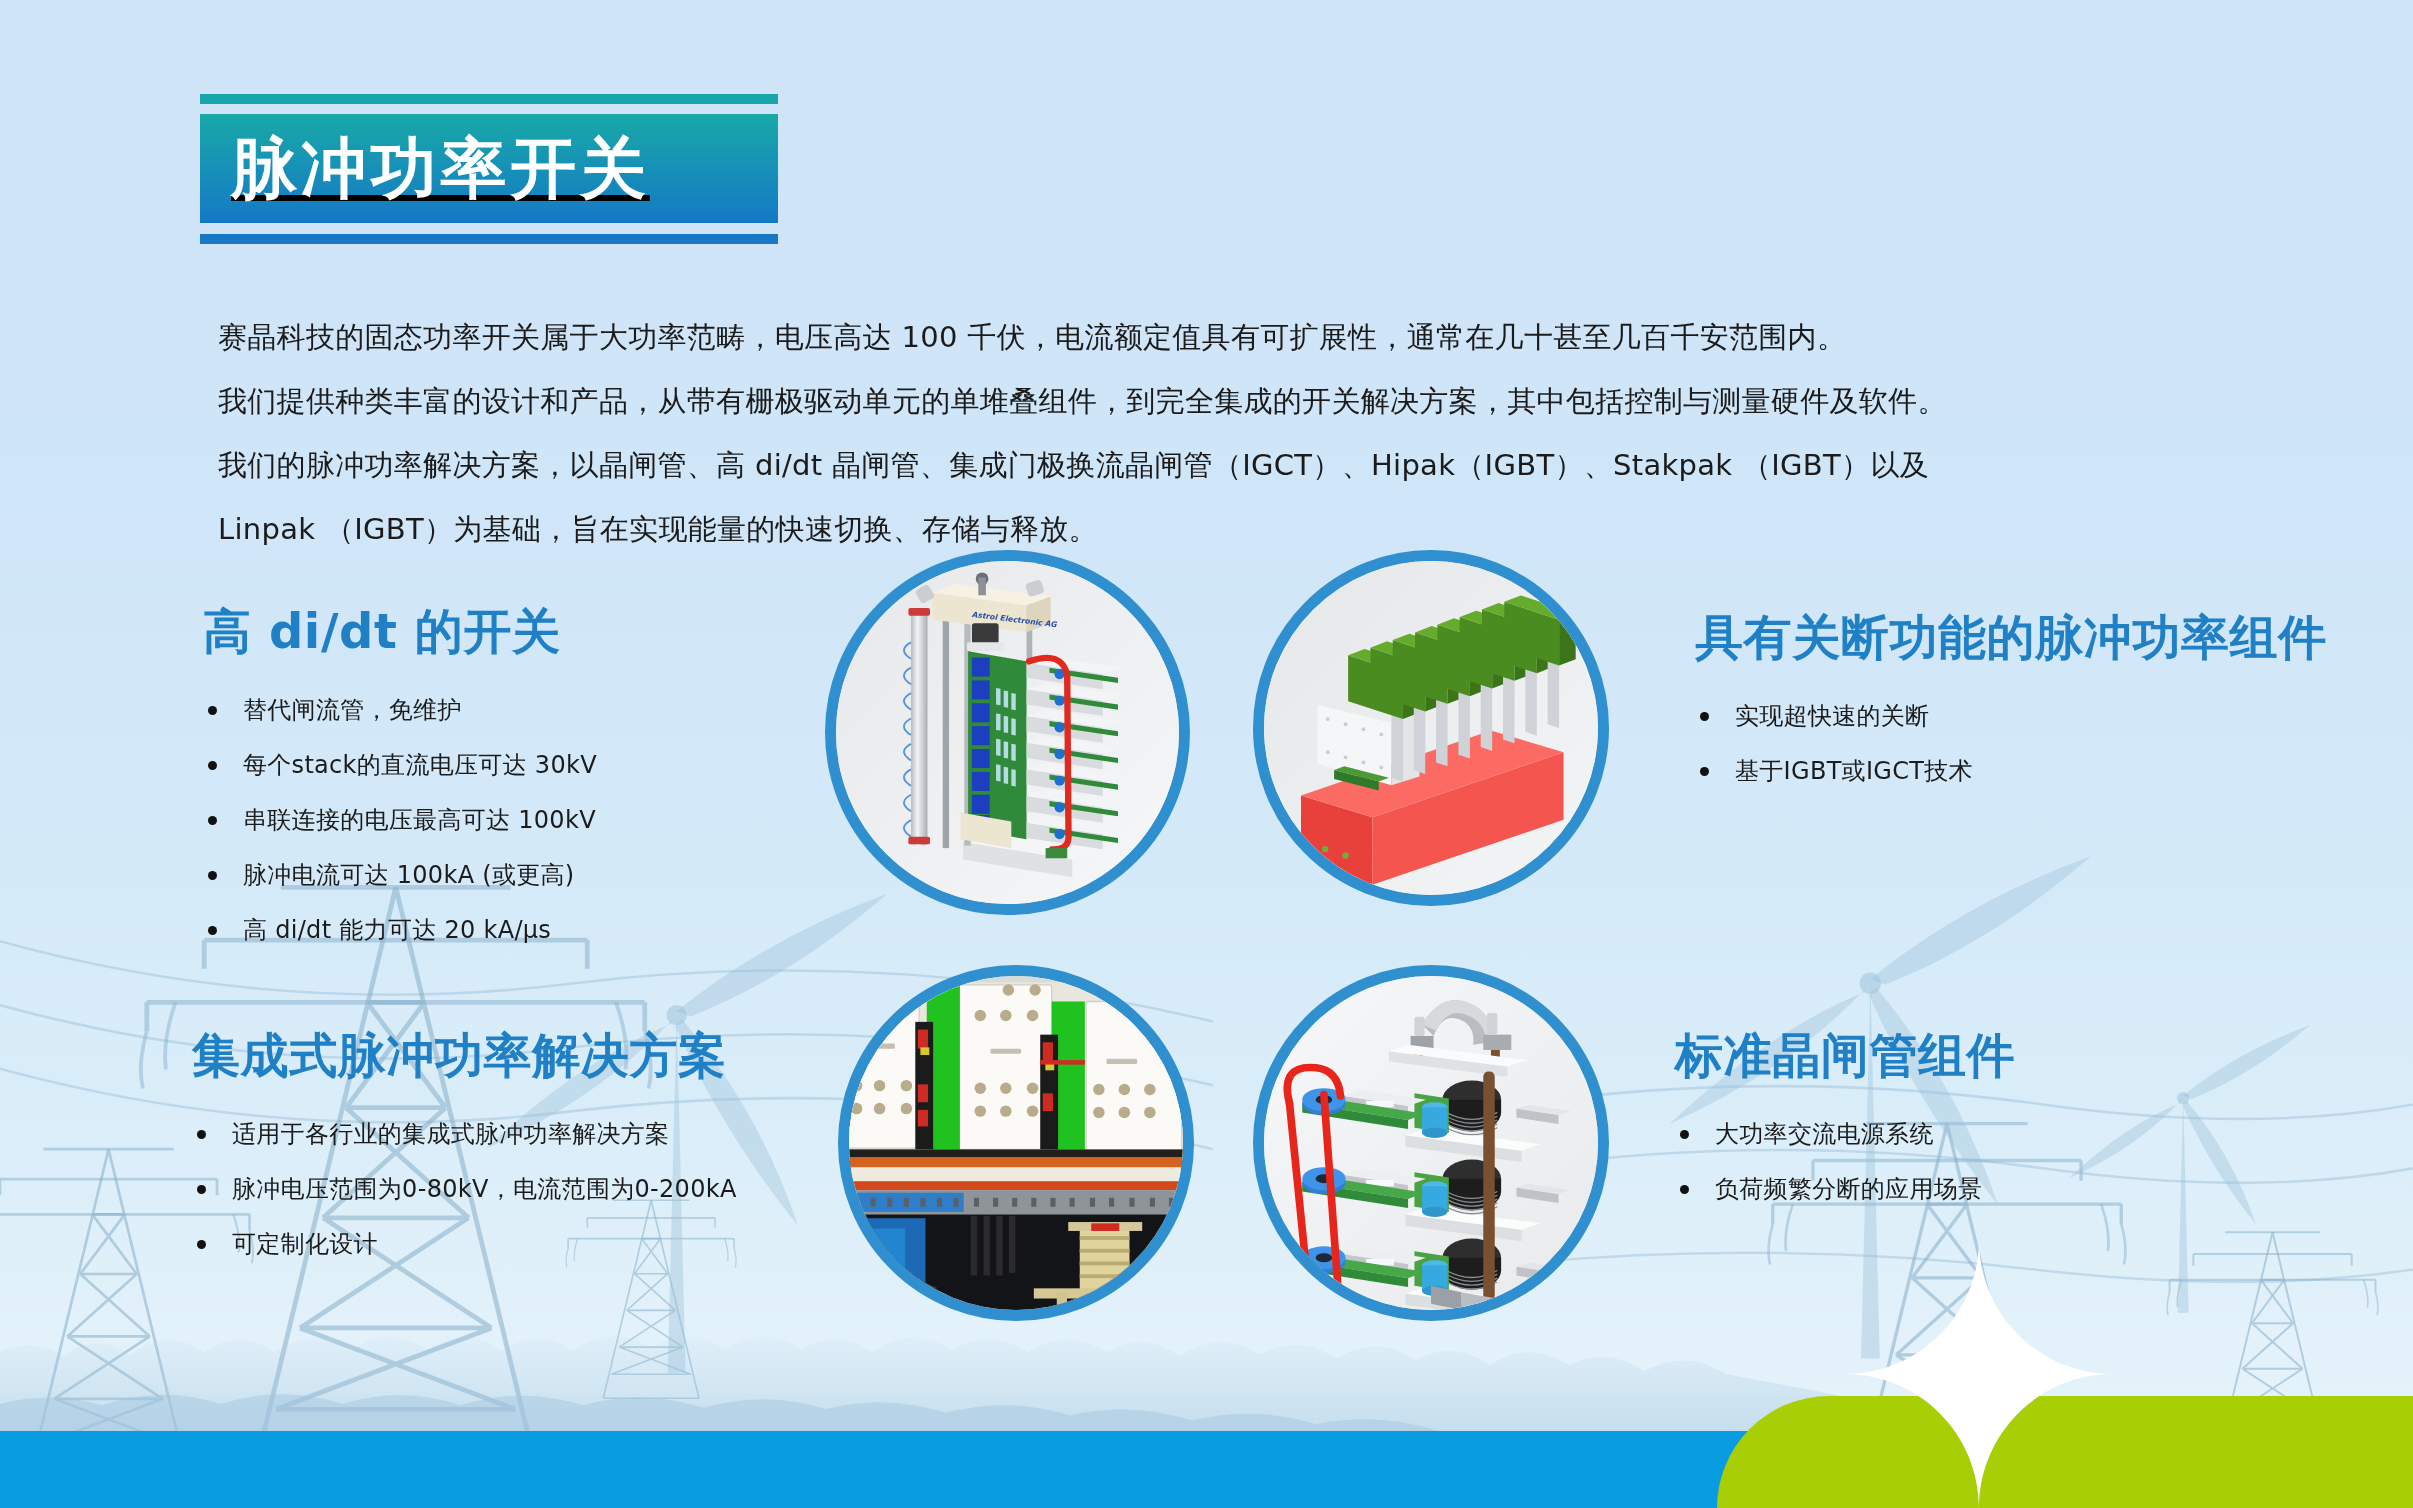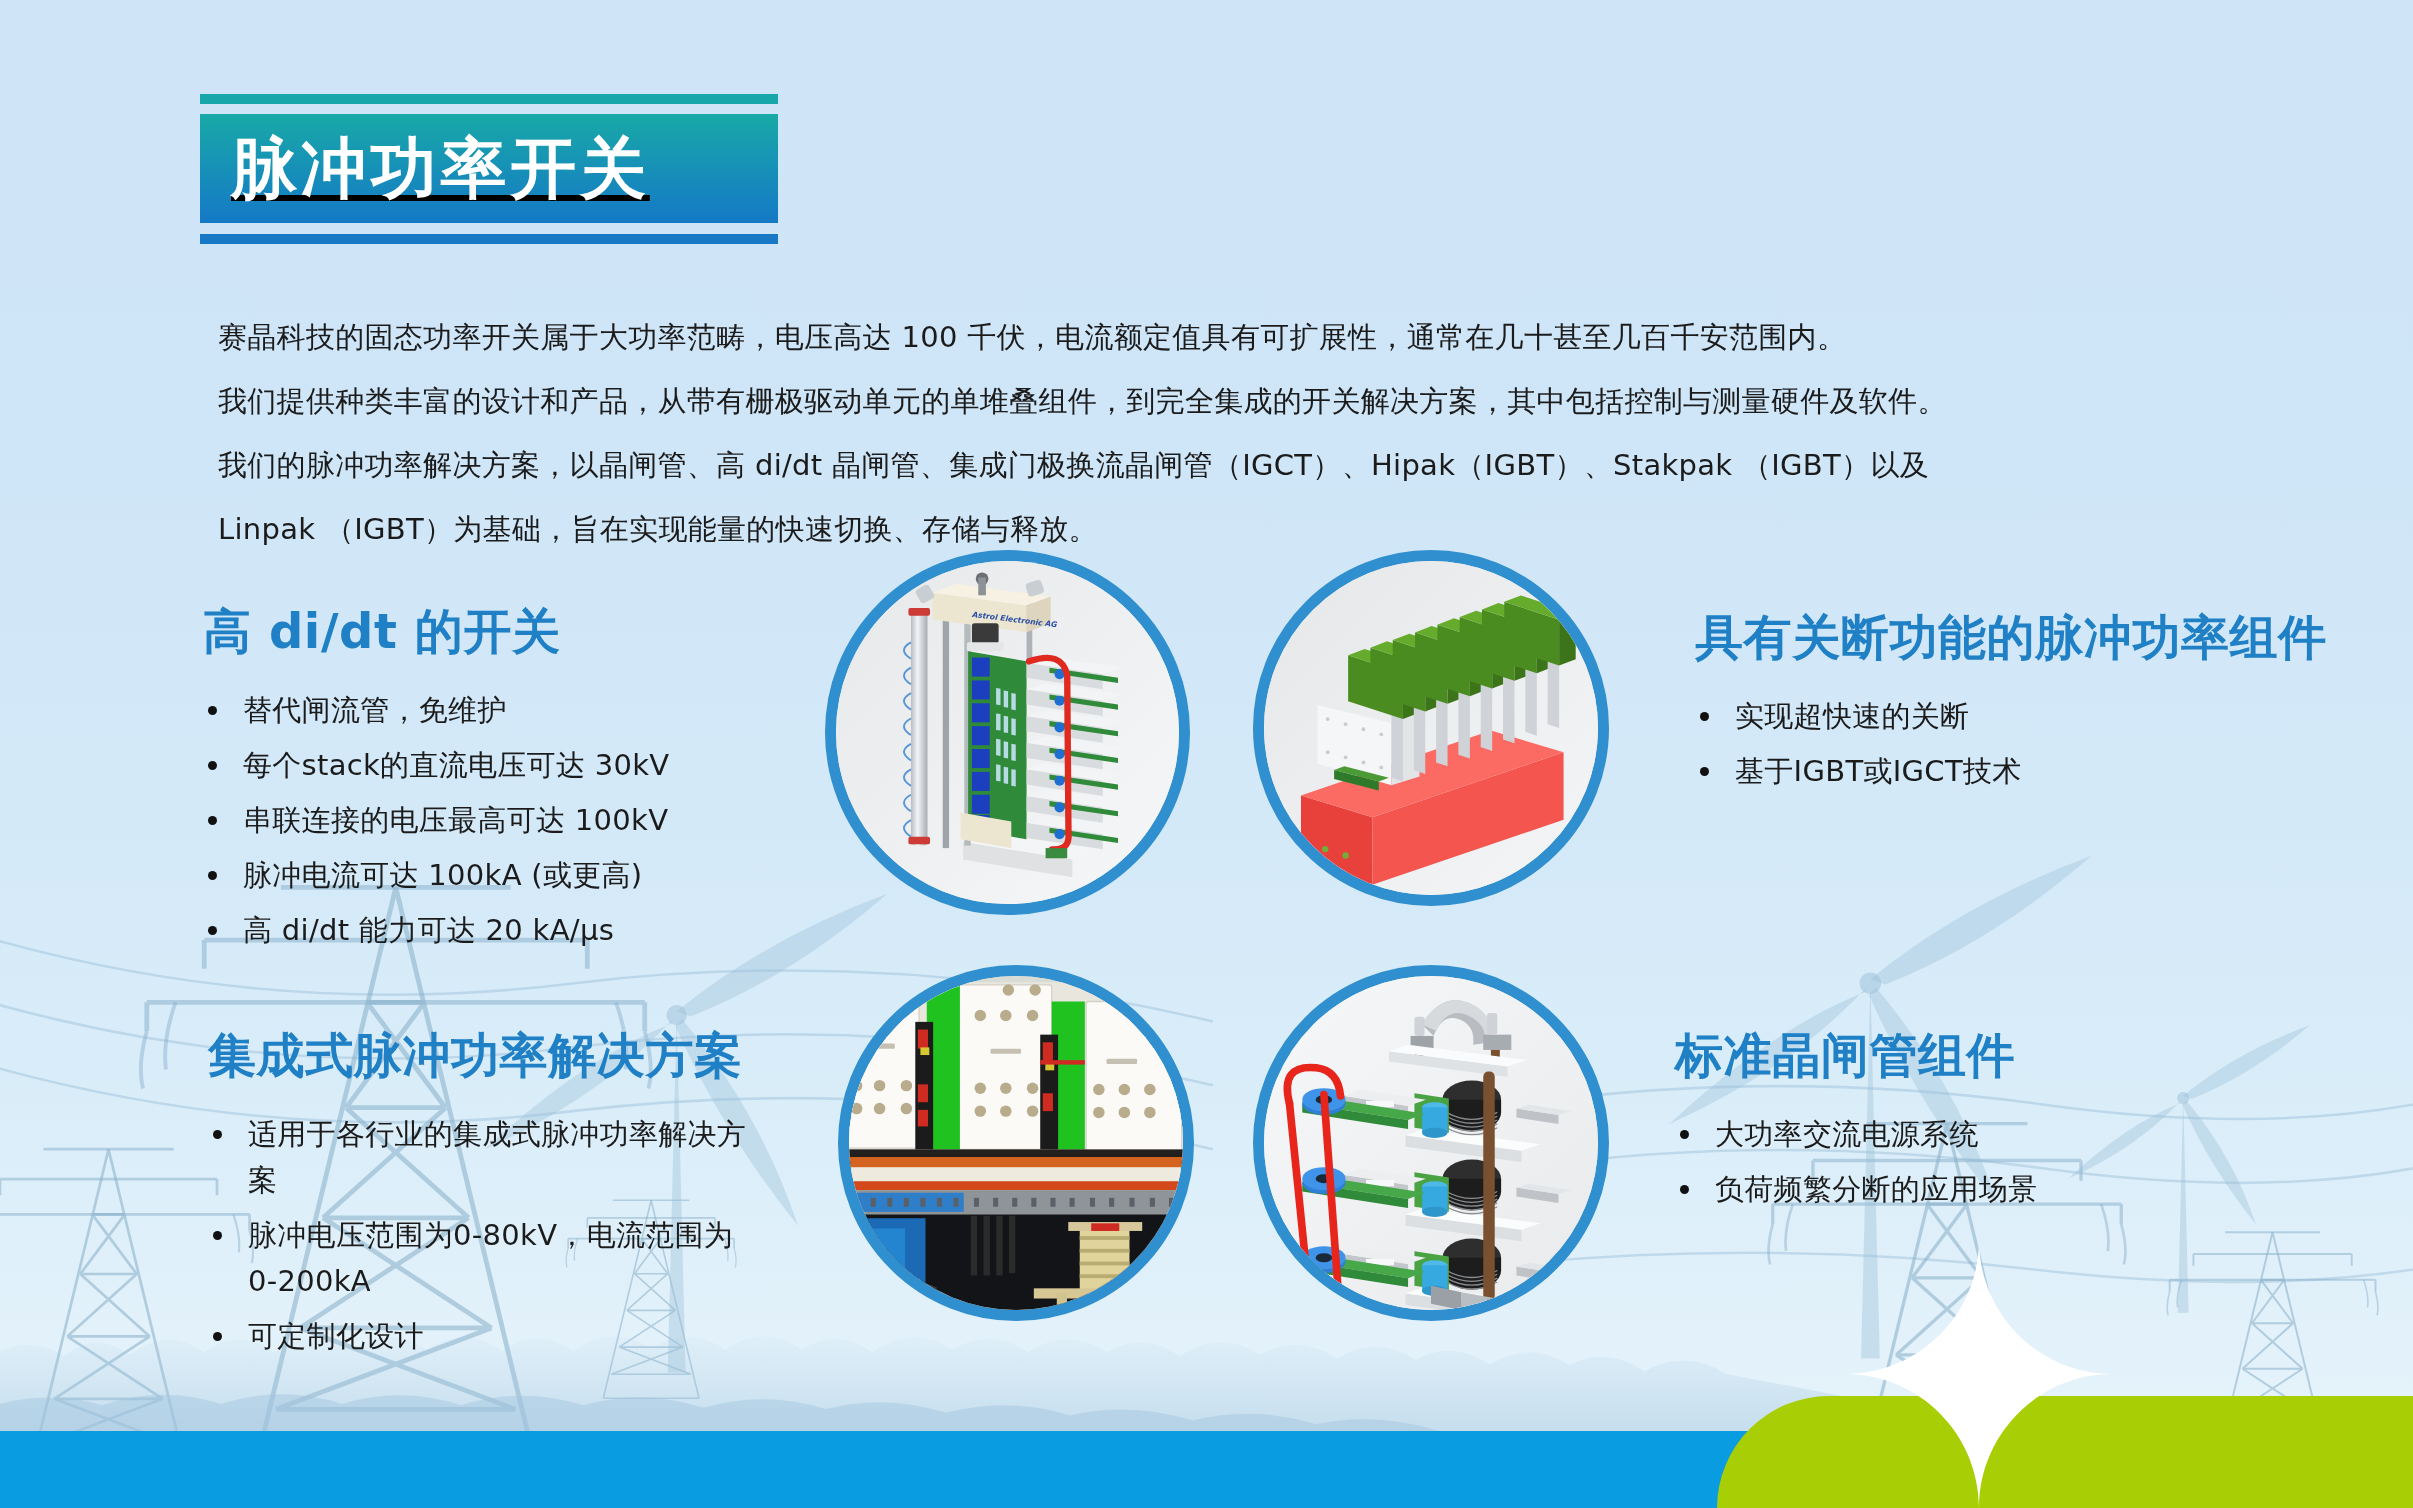--- a/index.html
+++ b/index.html
@@ -46,31 +46,31 @@
   
   .feature{position:absolute;}
   .feature h2{
     margin:12px 0 31px 0;color:#2080c6;font-weight:bold;
     font-size:48px;line-height:1.05;letter-spacing:0.6px;white-space:nowrap;
     font-family:"DejaVu Sans","Liberation Sans",sans-serif;
   }
   .feature ul{margin:0;padding:0;list-style:none;}
   .feature li{
     position:relative;padding-left:40px;
-    color:#1b1b1b;font-size:29px;line-height:46px;letter-spacing:0.3px;
+    color:#1b1b1b;font-size:24px;line-height:46px;letter-spacing:0.3px;
     margin-bottom:9px;
     font-family:"DejaVu Sans","Liberation Sans",sans-serif;
   }
   .feature li .dot{
     position:absolute;left:5.1px;top:19px;width:9px;height:9px;
     border-radius:50%;background:#111;
   }
   .f1{left:203px;top:594px;width:600px;}
   .f2{left:1695px;top:600px;width:664px;}
-  .f3{left:208px;top:1018px;width:549px;}
+  .f3{left:192px;top:1018px;width:549px;}
   .f4{left:1675px;top:1018px;width:664px;}
 
   
   .circle{
     position:absolute;border-radius:50%;
     border:11px solid #2f8fcf;
     overflow:hidden;background:#eceef0;
     box-sizing:border-box;
   }
   .c1{left:825px;top:550px;width:365px;height:365px;}

